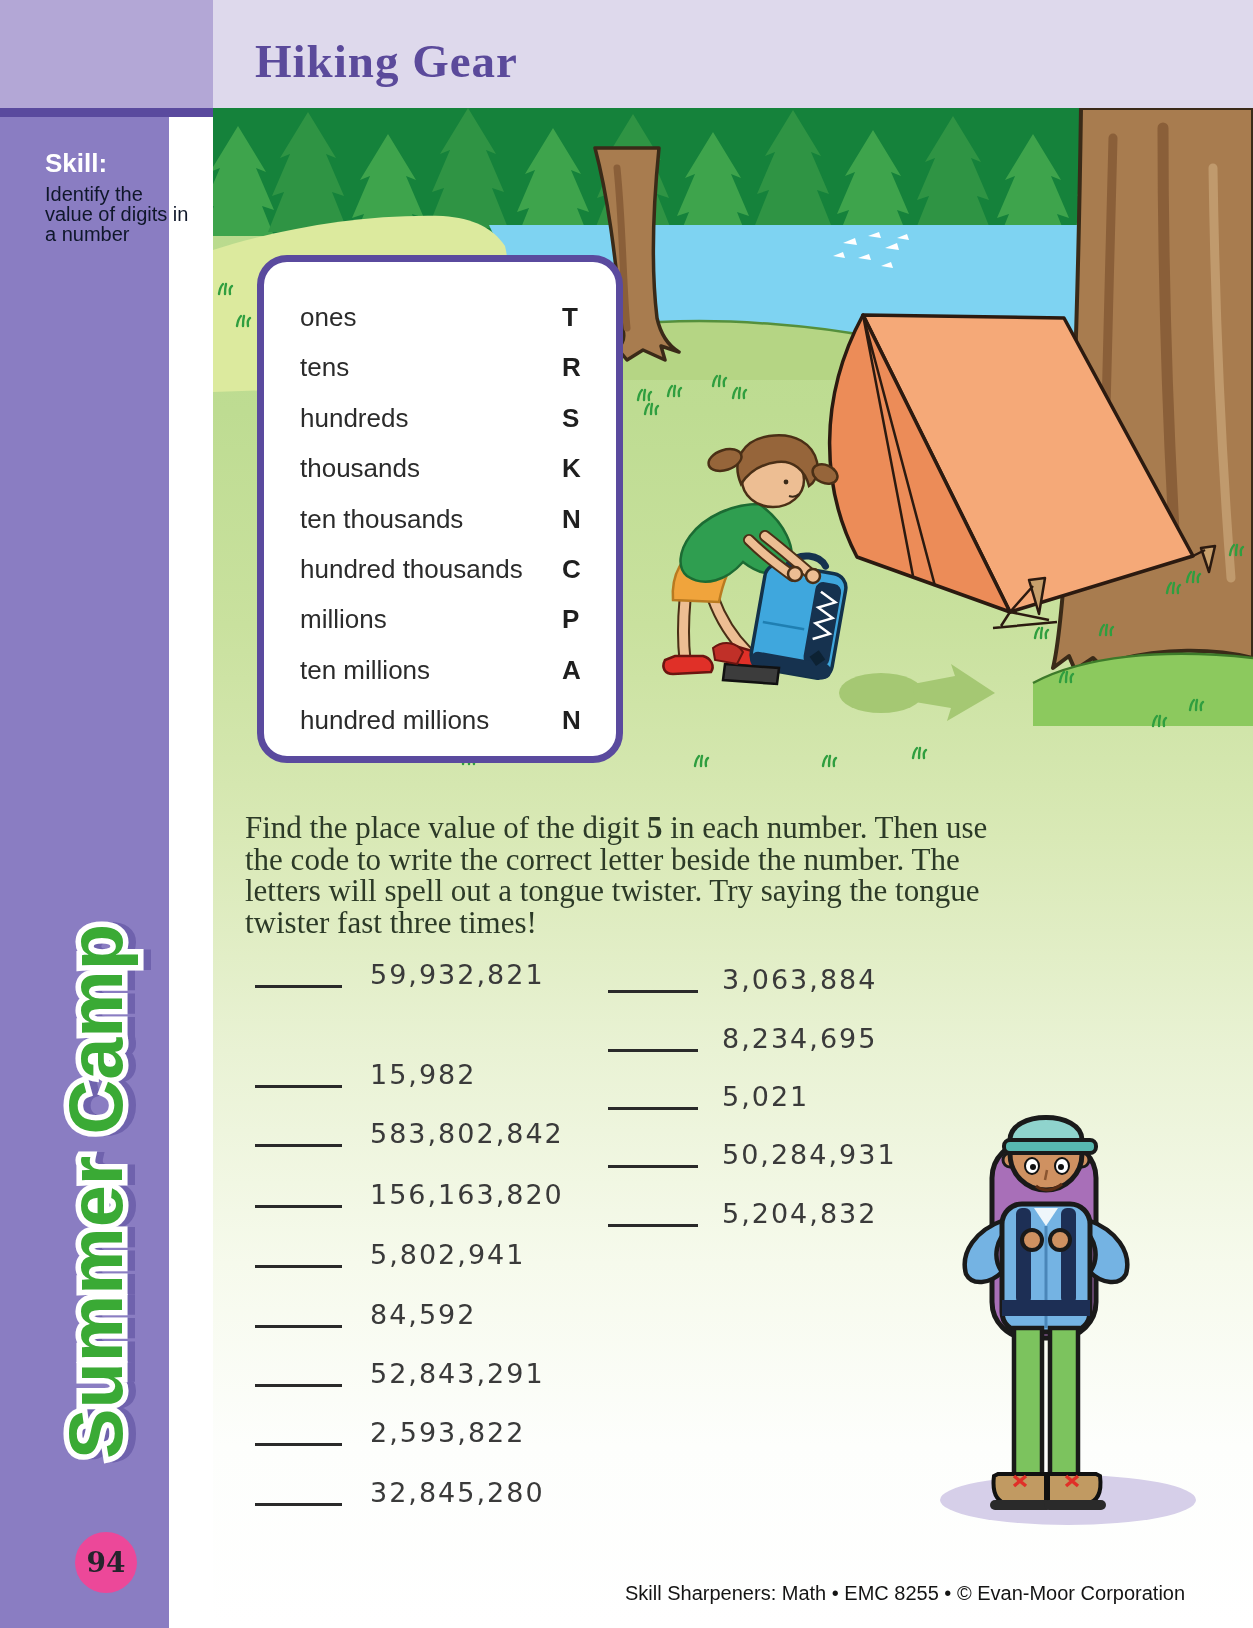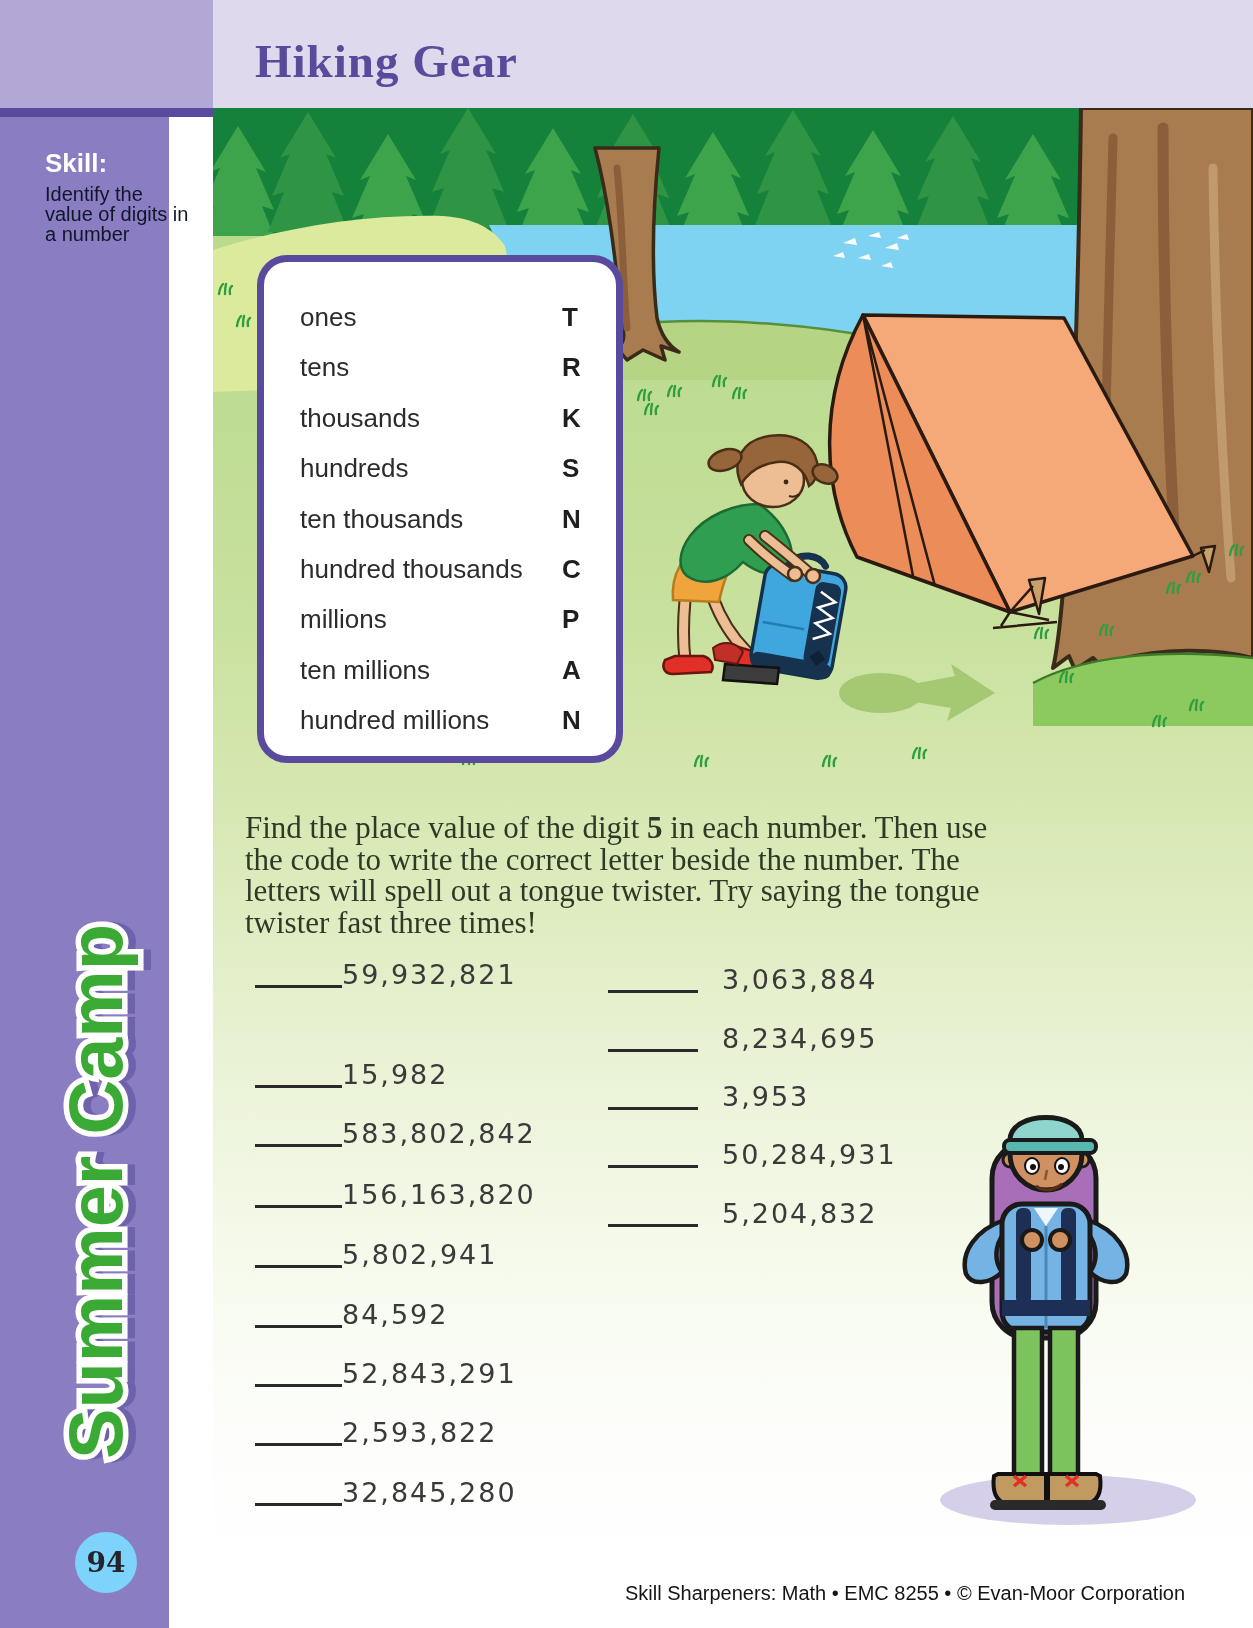--- a/index.html
+++ b/index.html
@@ -7,21 +7,21 @@
         font-family:"Liberation Sans",sans-serif;}
 
   
   .sidebar{position:absolute;left:0;top:0;width:169px;height:1628px;background:#8a7dc2;}
   .sidebar-topblock{position:absolute;left:0;top:0;width:213px;height:108px;background:#b3a7d6;}
   .sidebar-stripe{position:absolute;left:0;top:108px;width:213px;height:9px;background:#5a4a9e;}
   .skill-label{position:absolute;left:45px;top:148px;color:#ffffff;font-weight:bold;font-size:26px;}
   .skill-desc{position:absolute;left:45px;top:184px;width:150px;color:#0f172a;font-size:20px;line-height:20px;}
   .banner-svg{position:absolute;left:8px;top:885px;}
   .page-circle{position:absolute;left:75px;top:1532px;width:62px;height:61px;border-radius:50%;
-               background:#7dd3fc;display:flex;align-items:center;justify-content:center;}
+               background:#ec4899;display:flex;align-items:center;justify-content:center;}
   .page-num{font-family:"DejaVu Serif",serif;font-weight:bold;font-size:28px;color:#24242c;}
 
   
   .header-strip{position:absolute;left:213px;top:0;width:1040px;height:108px;background:#ded9ec;}
   .page-title{position:absolute;left:255px;top:34px;font-family:"Liberation Serif",serif;
               font-weight:bold;font-size:47px;color:#5b4a9b;letter-spacing:1px;}
 
   
   .content-bg{position:absolute;left:213px;top:108px;width:1040px;height:1520px;
      background:linear-gradient(180deg,#b7da8b 0%,#bedc92 20%,#c9e19e 34%,#d9e9b6 48%,
@@ -41,21 +41,21 @@
   .instructions{position:absolute;left:245px;top:812px;width:752px;z-index:2;
                 font-family:"Liberation Serif",serif;font-size:31px;line-height:31.5px;color:#2c3a27;}
   .instructions b{font-weight:bold;}
 
   
   .prob{position:absolute;display:flex;align-items:flex-end;height:30px;z-index:2;}
   .blank{display:inline-block;border-bottom:3px solid #2a2a2a;margin-bottom:2px;}
   .prob-l .blank{width:87px;}
   .prob-r .blank{width:90px;}
   .num{font-family:"DejaVu Sans",sans-serif;font-size:27px;line-height:30px;color:#3a3a3a;letter-spacing:2px;}
-  .prob-l .num{}
+  .prob-l .num{margin-left:28px;}
   .prob-r .num{margin-left:24px;}
 
   
   .hiker{position:absolute;left:898px;top:1062px;width:300px;height:470px;z-index:1;}
 
   
   .footer{position:absolute;left:625px;top:1582px;font-size:20px;color:#141414;z-index:2;}
 </style>
 </head>
 <body>
@@ -222,26 +222,26 @@
   <div class="code-box">
     <div class="code-row">
       <span class="code-place">ones</span>
       <span class="code-letter">T</span>
     </div>
     <div class="code-row">
       <span class="code-place">tens</span>
       <span class="code-letter">R</span>
     </div>
     <div class="code-row">
+      <span class="code-place">hundreds</span>
+      <span class="code-letter">S</span>
+    </div>
+    <div class="code-row">
       <span class="code-place">thousands</span>
       <span class="code-letter">K</span>
-    </div>
-    <div class="code-row">
-      <span class="code-place">hundreds</span>
-      <span class="code-letter">S</span>
     </div>
     <div class="code-row">
       <span class="code-place">ten thousands</span>
       <span class="code-letter">N</span>
     </div>
     <div class="code-row">
       <span class="code-place">hundred thousands</span>
       <span class="code-letter">C</span>
     </div>
     <div class="code-row">
@@ -302,21 +302,21 @@
   <div class="prob prob-r" style="top:965px;left:608px">
       <span class="blank"></span>
       <span class="num">3,063,884</span>
     </div>
   <div class="prob prob-r" style="top:1024px;left:608px">
       <span class="blank"></span>
       <span class="num">8,234,695</span>
     </div>
   <div class="prob prob-r" style="top:1082px;left:608px">
       <span class="blank"></span>
-      <span class="num">3,953</span>
+      <span class="num">5,021</span>
     </div>
   <div class="prob prob-r" style="top:1140px;left:608px">
       <span class="blank"></span>
       <span class="num">50,284,931</span>
     </div>
   <div class="prob prob-r" style="top:1199px;left:608px">
       <span class="blank"></span>
       <span class="num">5,204,832</span>
     </div>
 

